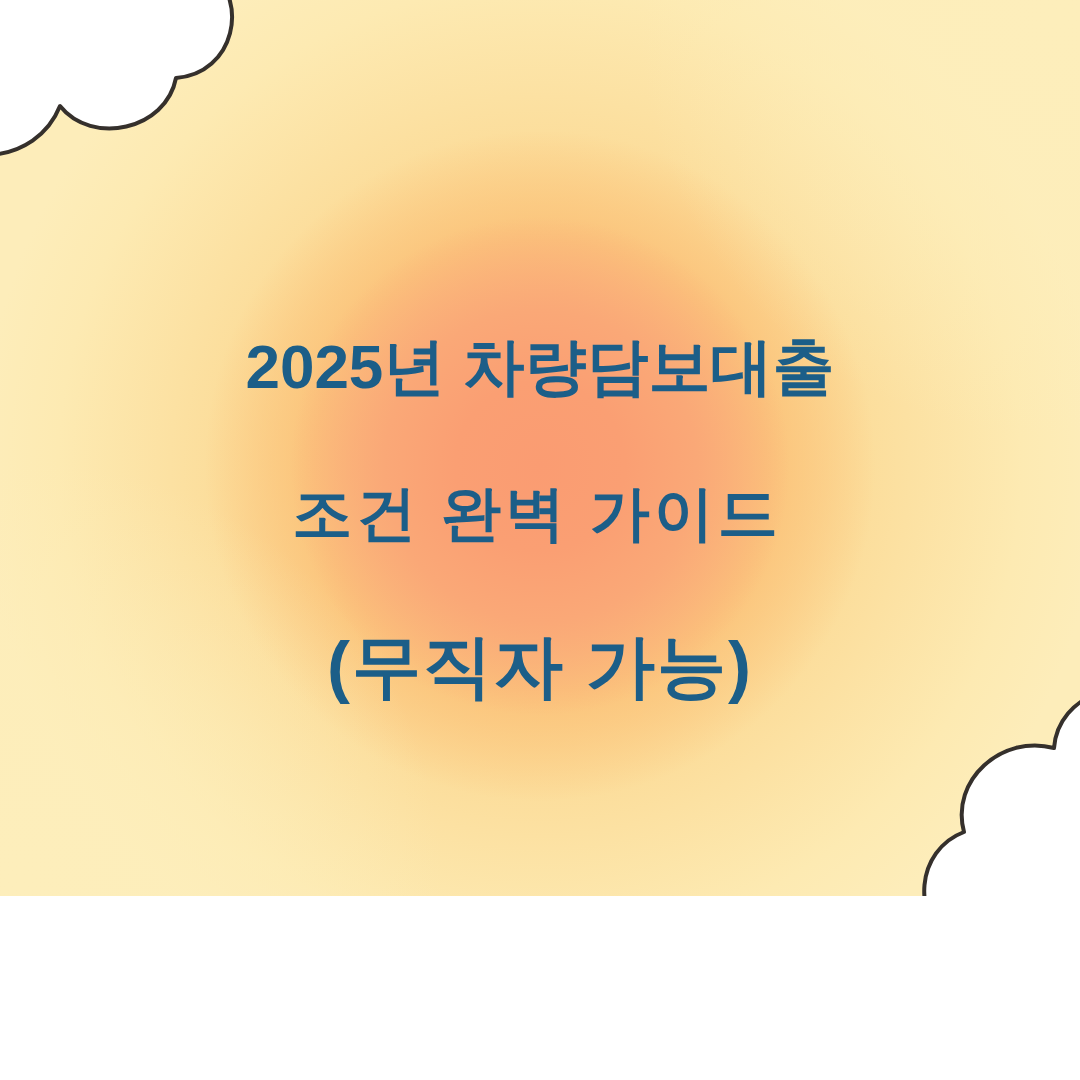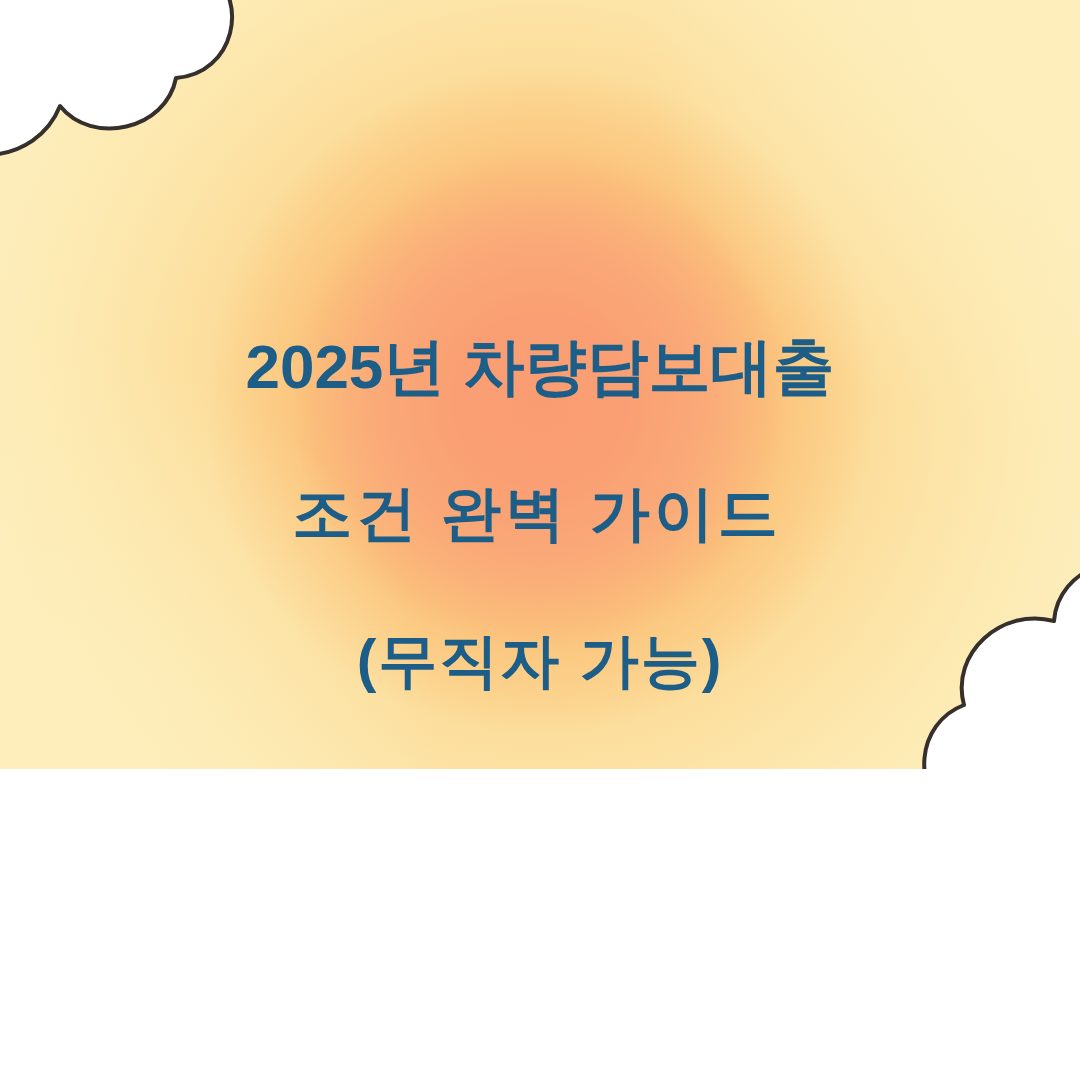--- a/index.html
+++ b/index.html
@@ -10,21 +10,21 @@
     overflow: hidden;
   }
 
   body {
     font-family: "Liberation Sans", "DejaVu Sans", sans-serif;
   }
 
   #card {
     position: relative;
     width: 1080px;
-    height: 769px;
+    height: 896px;
     overflow: hidden;
     background-color: #f9a8d4;
   }
 
   
   .bg-base {
     position: absolute;
     inset: 0;
     background: #FCE7AE;
   }
@@ -115,21 +115,21 @@
   }
 
   .line-2 {
     font-size: 60px;
     line-height: 1;
     letter-spacing: 4px;
     margin: 0 6px 88px 0;
   }
 
   .line-3 {
-    font-size: 59px;
+    font-size: 69px;
     line-height: 1;
     letter-spacing: 2px;
     margin: 0;
   }
 </style>
 </head>
 <body>
 
 <div id="card">
 

